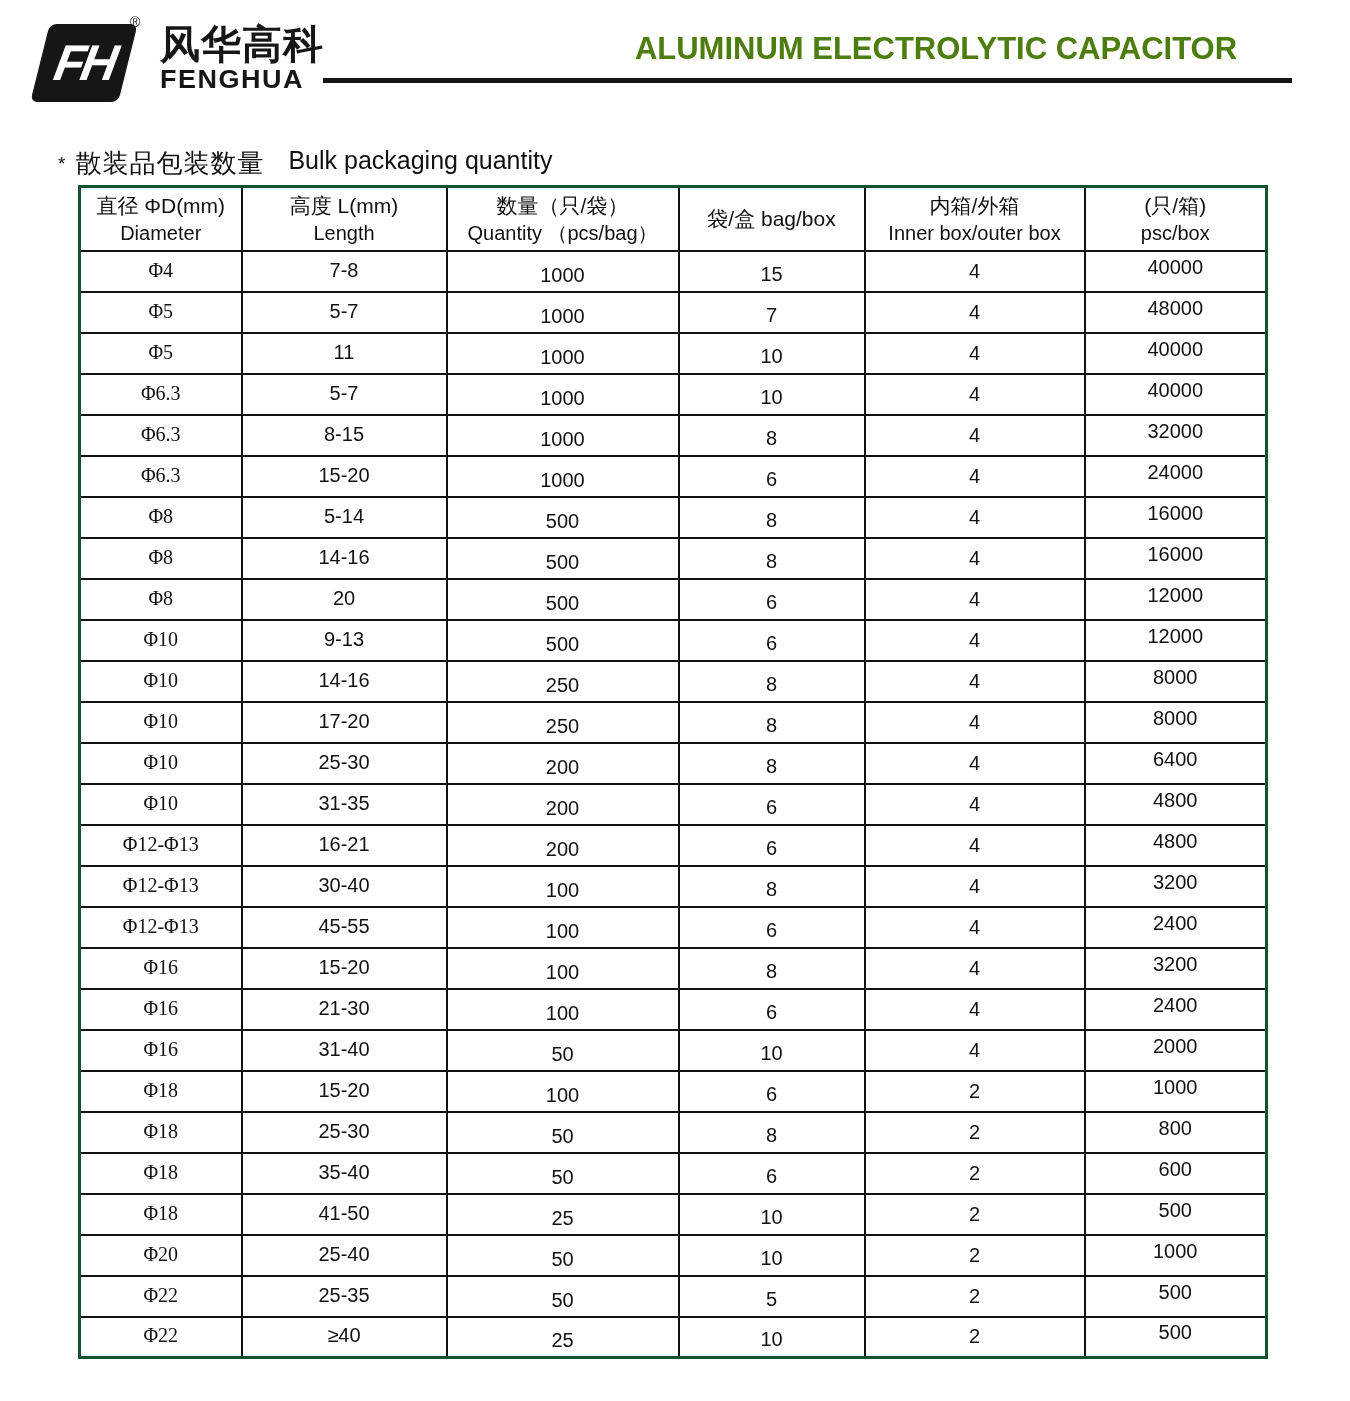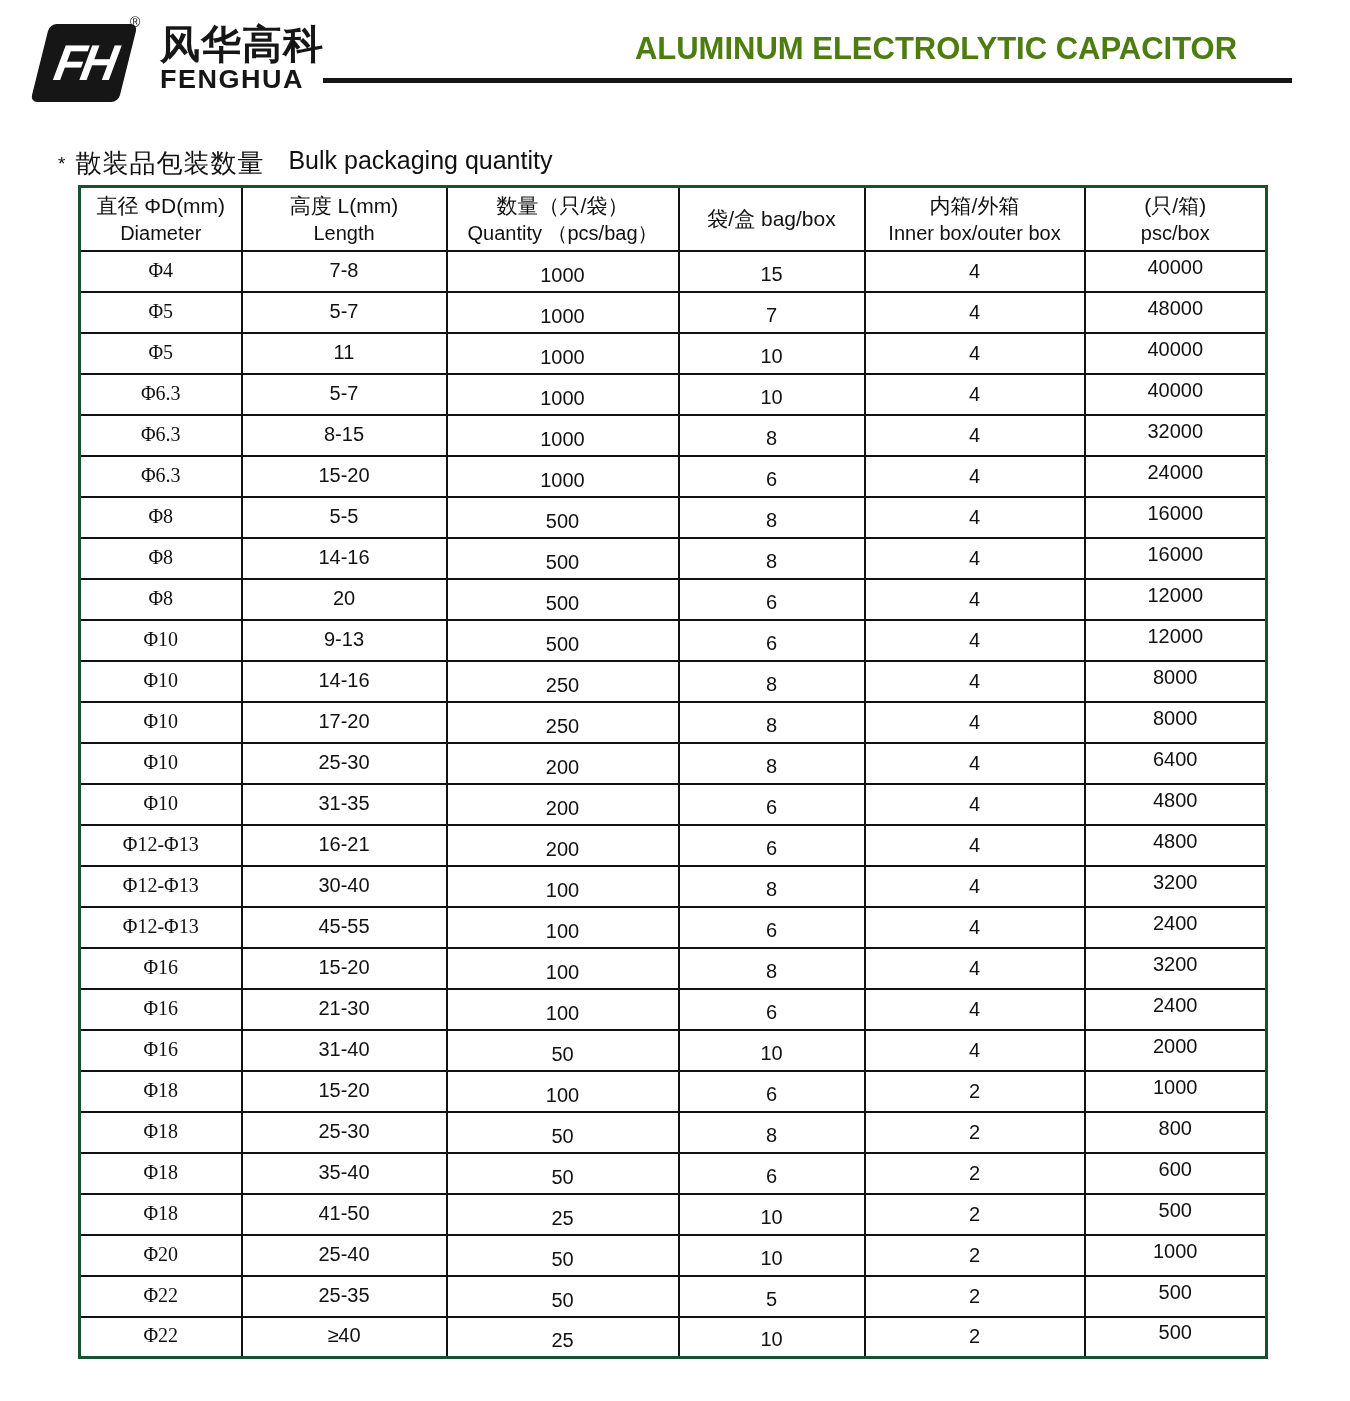--- a/index.html
+++ b/index.html
@@ -201,21 +201,21 @@
         <tr class="data-row">
           <td class="cell c0"><span>Φ6.3</span></td>
           <td class="cell c1"><span>15-20</span></td>
           <td class="cell c2"><span>1000</span></td>
           <td class="cell c3"><span>6</span></td>
           <td class="cell c4"><span>4</span></td>
           <td class="cell c5"><span>24000</span></td>
         </tr>
         <tr class="data-row">
           <td class="cell c0"><span>Φ8</span></td>
-          <td class="cell c1"><span>5-5</span></td>
+          <td class="cell c1"><span>5-14</span></td>
           <td class="cell c2"><span>500</span></td>
           <td class="cell c3"><span>8</span></td>
           <td class="cell c4"><span>4</span></td>
           <td class="cell c5"><span>16000</span></td>
         </tr>
         <tr class="data-row">
           <td class="cell c0"><span>Φ8</span></td>
           <td class="cell c1"><span>14-16</span></td>
           <td class="cell c2"><span>500</span></td>
           <td class="cell c3"><span>8</span></td>

